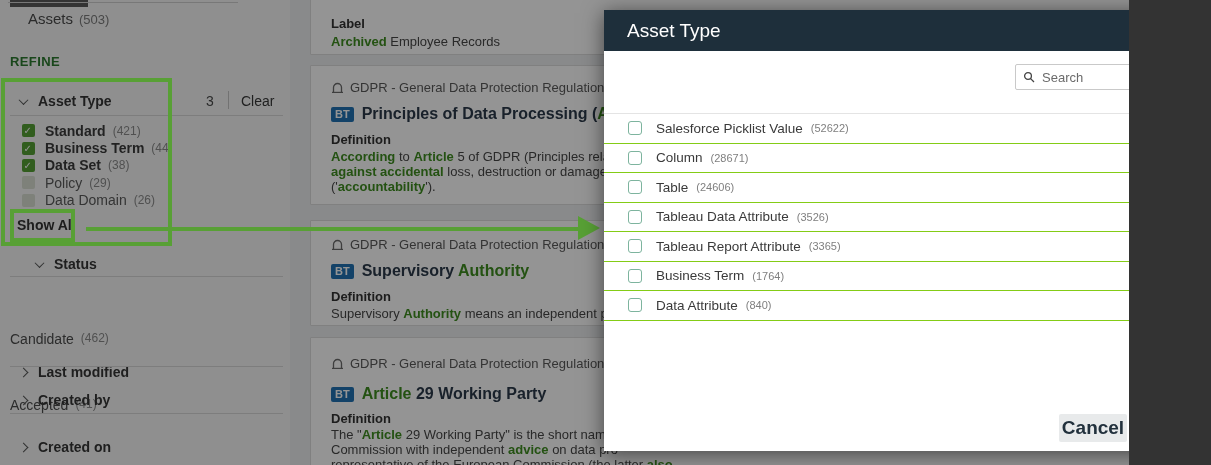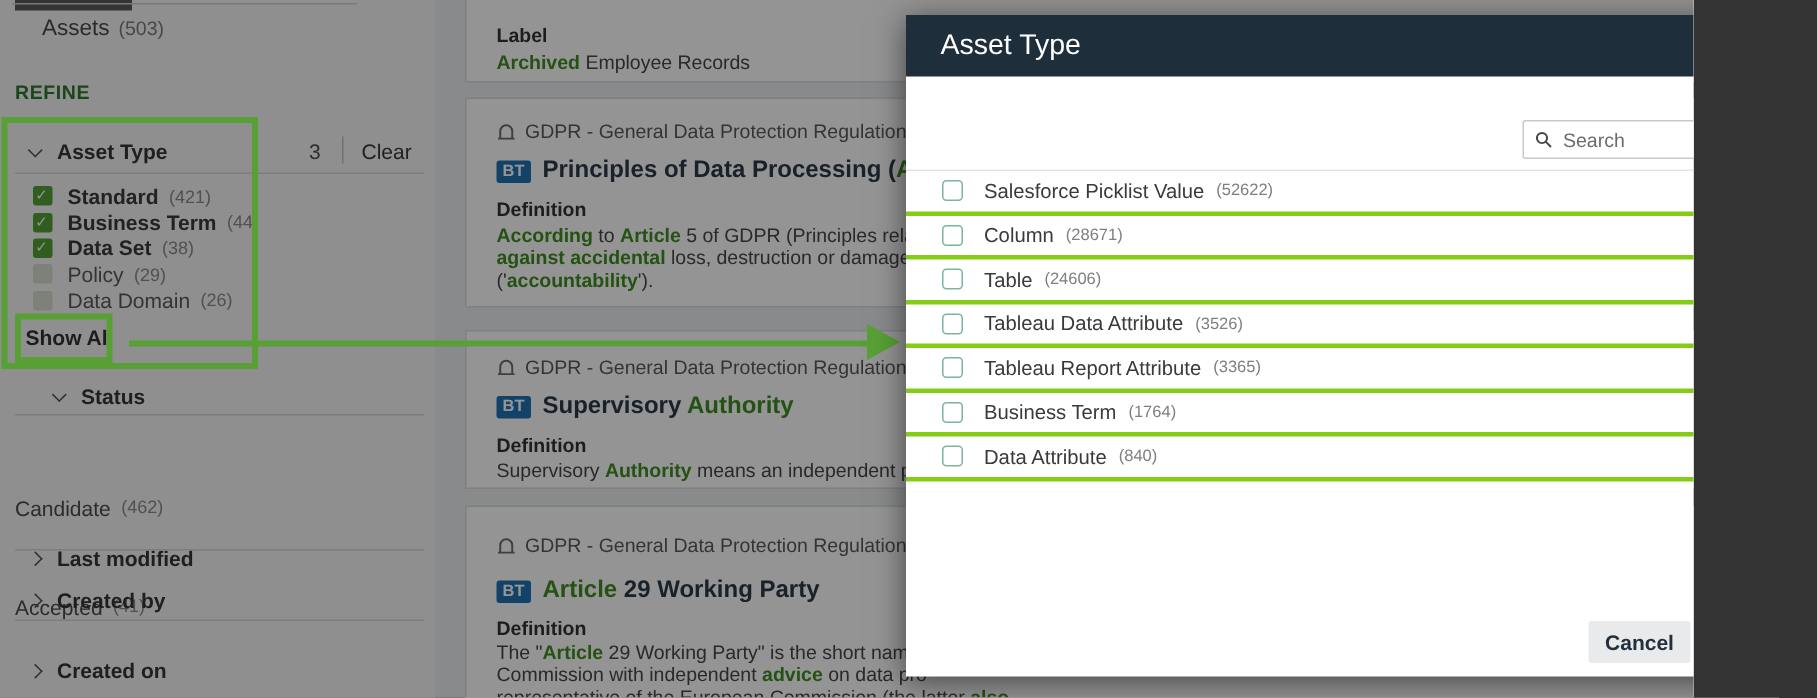--- a/index.html
+++ b/index.html
@@ -72,31 +72,31 @@
   .anno-box { left:1px; top:78px; width:171px; height:168px; }
   .anno-showall { left:10px; top:209px; width:65px; height:33px; }
   .anno-arrow-line { position:absolute; left:86px; top:227px; width:494px; height:4px; background:#58a035; }
   .anno-arrow-head { position:absolute; left:578px; top:216px; width:0; height:0; border-top:12px solid transparent; border-bottom:12px solid transparent; border-left:22px solid #58a035; }
 
   
   .modal { position:absolute; left:604px; top:10px; width:599px; height:441px; background:#fff; box-shadow:0 3px 20px rgba(0,0,0,0.55); }
   .modal-header { position:absolute; left:0; top:0; right:0; height:41px; background:#1e2f3b; display:flex; align-items:center; }
   .modal-title { color:#fff; font-size:19px; font-weight:400; margin-left:23px; }
   .modal-close { position:absolute; right:14px; top:9px; width:24px; height:24px; background:transparent; border:2px solid #fff; border-radius:5px; box-shadow:0 0 0 3px #3f7fd4; color:#fff; font-size:12px; line-height:18px; text-align:center; cursor:pointer; font-family:inherit; padding:0; }
-  .search-wrap { position:absolute; right:15px; top:70px; width:173px; height:26px; }
+  .search-wrap { position:absolute; right:15px; top:54px; width:173px; height:26px; }
   .search-input { width:100%; height:100%; border:1px solid #c9c9c9; border-radius:2px; padding:0 6px 0 26px; font-size:13px; color:#333; font-family:inherit; outline:none; }
   .search-input::placeholder { color:#6b6b6b; }
   .search-icon { position:absolute; left:8px; top:7px; }
   .modal-list { position:absolute; left:0; right:0; top:103px; border-top:1px solid #e4e4e4; }
-  .m-row { display:flex; align-items:center; height:29.5px; border-bottom:3px solid #84cc16; padding-left:24px; cursor:pointer; }
+  .m-row { display:flex; align-items:center; height:29.5px; border-bottom:1px solid #84cc16; padding-left:24px; cursor:pointer; }
   .m-cb { width:14px; height:14px; border:1px solid #7db49e; border-radius:3px; background:#fff; flex:0 0 auto; }
   .m-label { font-size:13.5px; color:#3a3a3a; margin-left:14px; }
   .m-count { font-size:11px; color:#7f7f7f; margin-left:8px; }
   .m-scrollbar { position:absolute; left:580px; top:98px; width:7px; height:158px; background:#b4bfc7; border-radius:4px; }
-  .btn-cancel { position:absolute; left:455px; top:404px; width:68px; height:28px; background:#e8eaeb; border:none; border-radius:2px; color:#22313d; font-size:14px; font-weight:600; font-family:inherit; cursor:pointer; }
+  .btn-cancel { position:absolute; left:455px; top:404px; width:68px; height:28px; background:#e8eaeb; border:none; border-radius:2px; color:#22313d; font-size:19px; font-weight:600; font-family:inherit; cursor:pointer; }
   .btn-save { position:absolute; left:531px; top:404px; width:52px; height:28px; background:#2a7a68; border:none; border-radius:2px; color:#fff; font-size:14px; font-weight:600; font-family:inherit; cursor:pointer; }
 </style>
 </head>
 <body>
 
 <div class="screen">
   <div class="base">
 
     <aside class="sidebar">
       <div class="dark-strip"></div>

